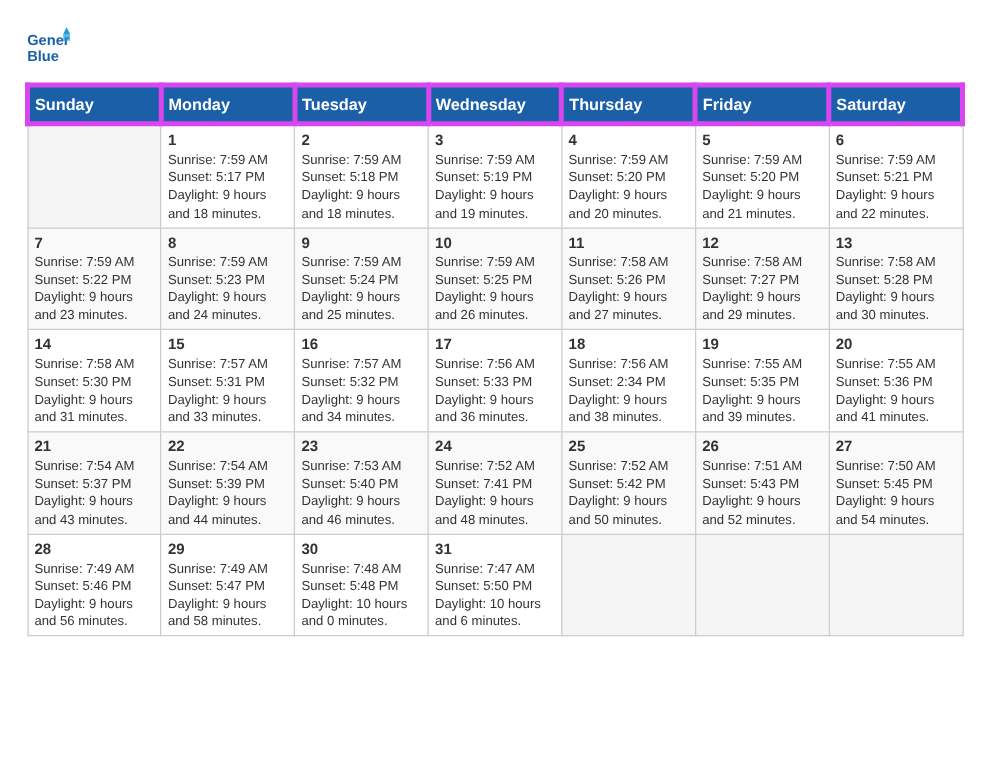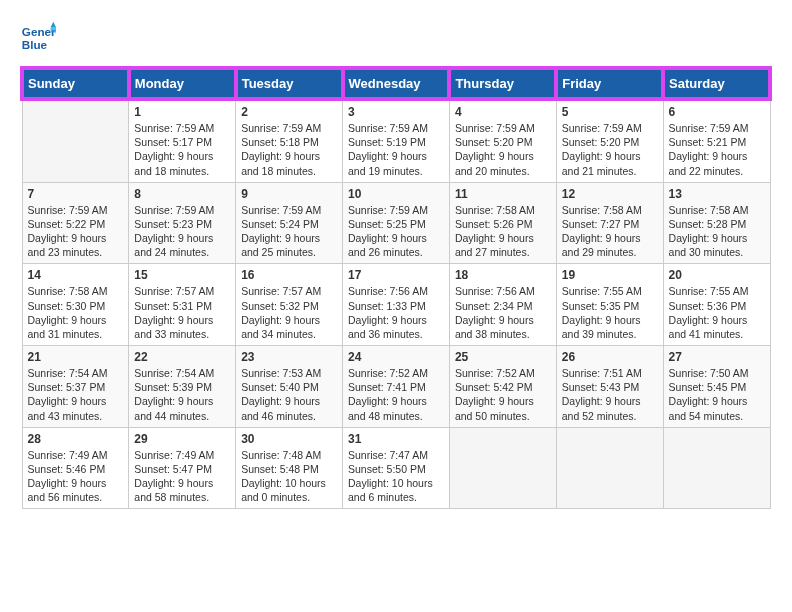--- a/index.html
+++ b/index.html
@@ -239,21 +239,21 @@
         <td>
           <span class="day-number">16</span>
           <span class="cell-line">Sunrise: 7:57 AM</span>
           <span class="cell-line">Sunset: 5:32 PM</span>
           <span class="cell-line">Daylight: 9 hours</span>
           <span class="cell-line">and 34 minutes.</span>
         </td>
         <td>
           <span class="day-number">17</span>
           <span class="cell-line">Sunrise: 7:56 AM</span>
-          <span class="cell-line">Sunset: 1:33 PM</span>
+          <span class="cell-line">Sunset: 5:33 PM</span>
           <span class="cell-line">Daylight: 9 hours</span>
           <span class="cell-line">and 36 minutes.</span>
         </td>
         <td>
           <span class="day-number">18</span>
           <span class="cell-line">Sunrise: 7:56 AM</span>
           <span class="cell-line">Sunset: 2:34 PM</span>
           <span class="cell-line">Daylight: 9 hours</span>
           <span class="cell-line">and 38 minutes.</span>
         </td>

